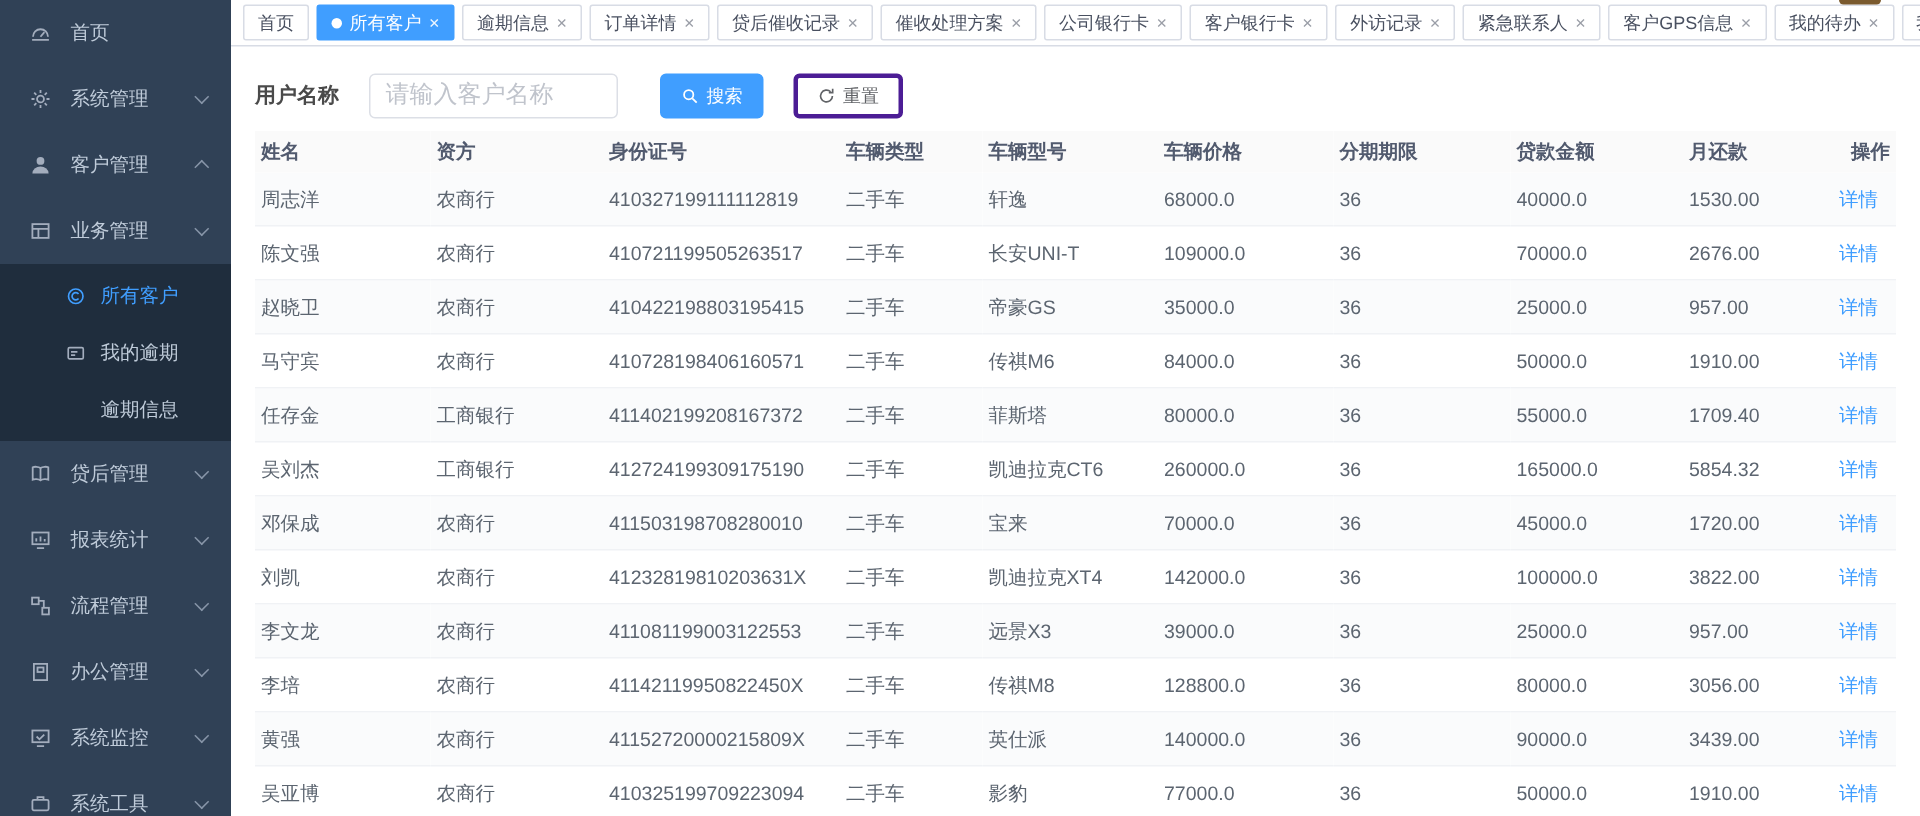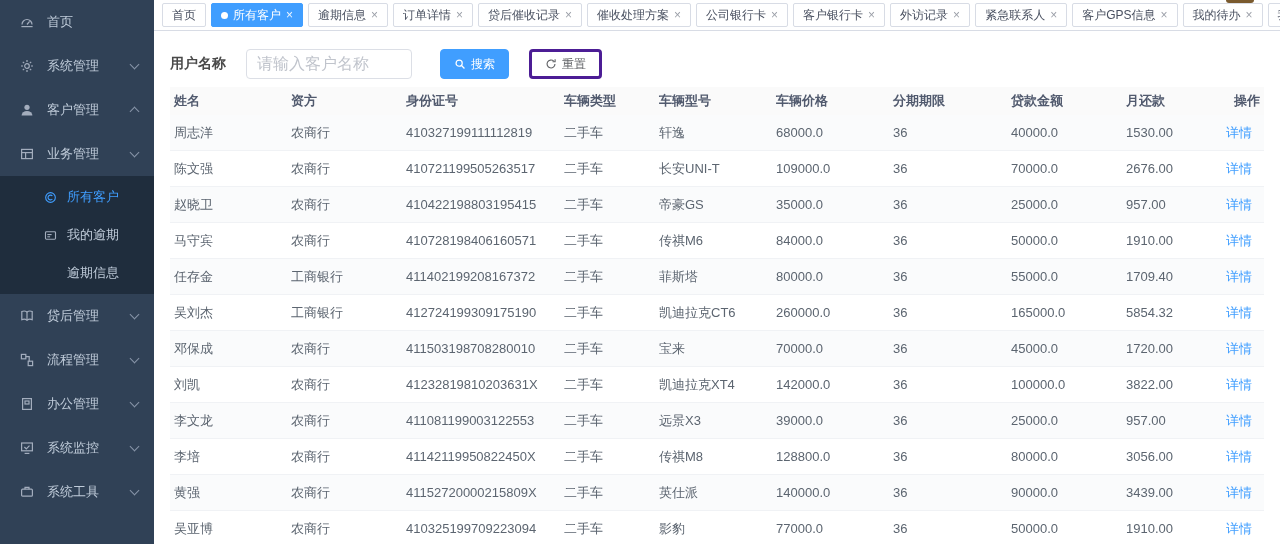--- a/index.html
+++ b/index.html
@@ -142,20 +142,35 @@
               <path d="M7 3C5.6 2 3 2 1.8 2.5v8.2C3 10.2 5.6 10.2 7 11.2c1.4-1 4-1 5.2-.5V2.5C11 2 8.4 2 7 3z" fill="none" stroke="currentColor" stroke-width="1.2"></path>
               <line x1="7" y1="3" x2="7" y2="11.2" stroke="currentColor" stroke-width="1.2"></line>
             </svg>
           </span>
           <span class="nav-label">贷后管理</span>
           <span class="caret"></span>
         </div>
         <div class="nav-item">
           <span class="icon">
             <svg viewBox="0 0 14 14">
+              <rect x="1.6" y="2" width="10.8" height="7.8" fill="none" stroke="currentColor" stroke-width="1.2"></rect>
+              <g stroke="currentColor" stroke-width="1.2">
+                <line x1="4.2" y1="8" x2="4.2" y2="5.8"></line>
+                <line x1="7" y1="8" x2="7" y2="4.6"></line>
+                <line x1="9.8" y1="8" x2="9.8" y2="6.4"></line>
+                <line x1="4.6" y1="12.4" x2="9.4" y2="12.4"></line>
+              </g>
+            </svg>
+          </span>
+          <span class="nav-label">报表统计</span>
+          <span class="caret"></span>
+        </div>
+        <div class="nav-item">
+          <span class="icon">
+            <svg viewBox="0 0 14 14">
               <rect x="1.4" y="1.4" width="4.4" height="4.4" fill="none" stroke="currentColor" stroke-width="1.2"></rect>
               <rect x="8.2" y="8.2" width="4.4" height="4.4" fill="none" stroke="currentColor" stroke-width="1.2"></rect>
               <path d="M5.8 3.6h3.4v4.6" fill="none" stroke="currentColor" stroke-width="1.2"></path>
             </svg>
           </span>
           <span class="nav-label">流程管理</span>
           <span class="caret"></span>
         </div>
         <div class="nav-item">
           <span class="icon">

